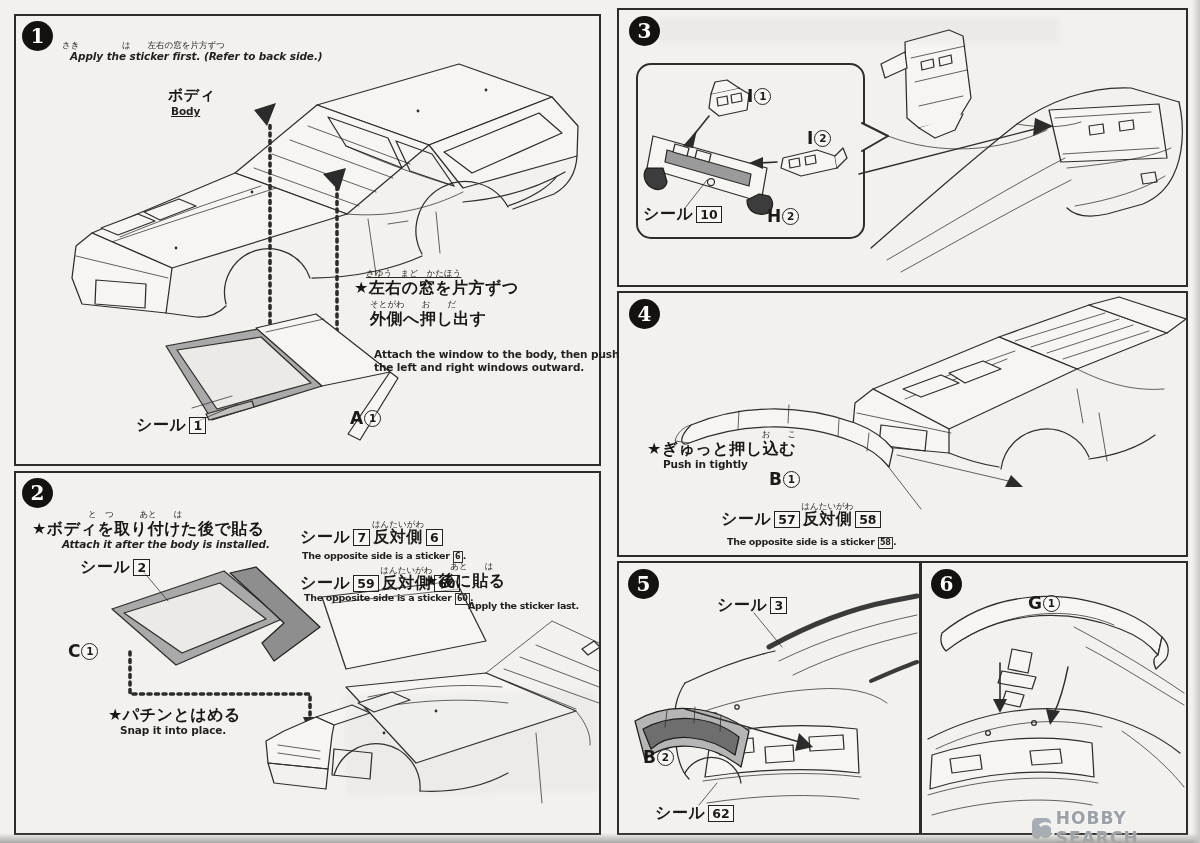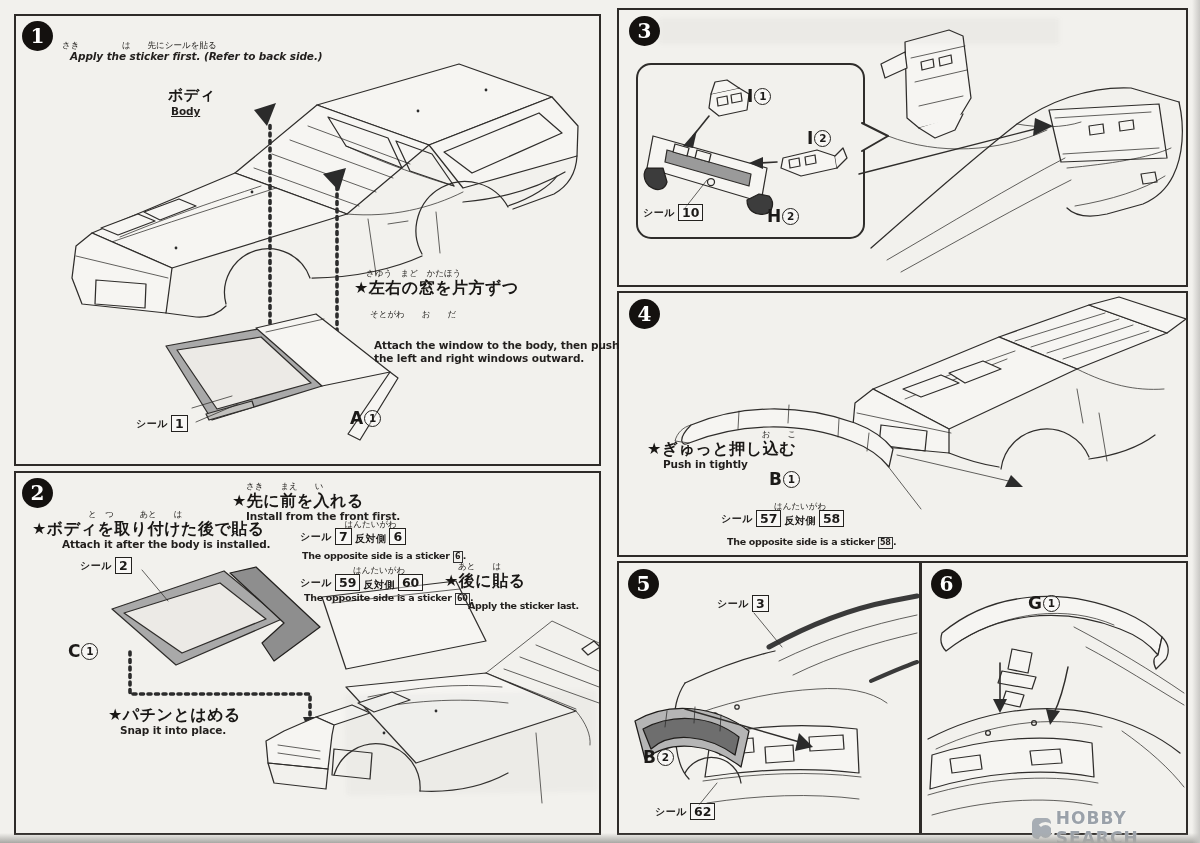--- a/index.html
+++ b/index.html
@@ -15,21 +15,21 @@
     position:absolute;width:31px;height:30px;border-radius:50%;
     background:#14110f;color:#fff;display:flex;align-items:center;justify-content:center;
     font-size:20px;font-weight:700;font-family:"DejaVu Serif","Liberation Serif",serif;z-index:5;
   }
   .abs{position:absolute;z-index:4;}
   .furi{font-size:8.5px;line-height:10px;color:#262421;white-space:nowrap;display:block;}
   .jp{font-weight:700;font-size:16px;line-height:19px;color:#191715;letter-spacing:0.5px;white-space:nowrap;display:block;}
   .en{font-size:10.5px;line-height:13px;font-weight:600;color:#221f1d;white-space:nowrap;letter-spacing:-0.1px;display:block;}
   .en-sm{font-size:9.5px;letter-spacing:-0.3px;}
   .sealrow{display:flex;align-items:center;gap:3px;white-space:nowrap;}
-  .seal-label{font-weight:700;font-size:10px;letter-spacing:0.5px;}
+  .seal-label{font-weight:700;font-size:16px;letter-spacing:0.5px;}
   .boxnum{display:inline-block;border:1.5px solid #24221f;padding:0 3px;min-width:9px;text-align:center;
     font-size:12.5px;font-weight:700;line-height:15px;background:rgba(255,255,255,0.45);}
   .boxnum-sm{display:inline-block;border:1px solid #333;padding:0 1.5px;font-size:8px;font-weight:600;line-height:10px;vertical-align:0;}
   .part{font-weight:700;font-size:17px;white-space:nowrap;display:flex;align-items:center;gap:1px;}
   .circ{display:inline-flex;align-items:center;justify-content:center;width:15px;height:15px;
     border:1.4px solid #24221f;border-radius:50%;font-size:10.5px;font-weight:700;background:rgba(255,255,255,0.4);}
   .jword{position:relative;display:inline-block;}
   .jword .furi{position:absolute;top:-8px;left:50%;transform:translateX(-50%);}
   .ghost{position:absolute;background:rgba(110,112,122,0.05);filter:blur(2px);z-index:1;}
   .wm{position:absolute;left:1032px;top:808px;display:flex;align-items:center;gap:5px;z-index:6;}
@@ -102,33 +102,34 @@
 
       <path class="fillw" d="M240,312 L300,298 L374,356 L306,370 Z"></path>
       <path class="thin" d="M250,316 L308,303"></path>
       <path class="fillw" d="M374,356 L382,362 L344,424 L332,418 Z"></path>
 
       <path class="thin" d="M180,406 L222,388"></path>
     </g>
   </svg>
 
   <div class="abs" style="left:34px;top:24px;">
-    <span class="furi" style="padding-left:12px;">さき　　　　　は　　先にシールを貼る</span>
+    <span class="furi" style="padding-left:12px;">さき　　　　　は　　左右の窓を片方ずつ</span>
     <span class="en" style="padding-left:20px;font-style:italic;">Apply the sticker first. (Refer to back side.)</span>
   </div>
 
   <div class="abs" style="left:152px;top:70px;">
     <span class="jp" style="font-size:15px;">ボディ</span>
     <span class="en" style="padding-left:3px;text-decoration:underline;">Body</span>
   </div>
 
   <div class="abs" style="left:338px;top:252px;">
-    <span class="furi" style="padding-left:12px;">さゆう　まど　かたほう</span>
+    <span class="furi" style="padding-left:12px;text-decoration:underline;">さゆう　まど　かたほう</span>
     <span class="jp">★左右の窓を片方ずつ</span>
-    <span class="furi" style="padding-left:16px;margin-top:12px;">そとがわ　　お　　だ</span>
+    <span class="furi" style="padding-left:16px;margin-top:2px;">そとがわ　　お　　だ</span>
+    <span class="jp" style="padding-left:16px;">外側へ押し出す</span>
     <span class="en" style="padding-left:20px;margin-top:20px;">Attach the window to the body, then push</span>
     <span class="en" style="padding-left:20px;">the left and right windows outward.</span>
   </div>
 
   <div class="abs sealrow" style="left:120px;top:399px;">
     <span class="seal-label">シール</span>
     <span class="boxnum">1</span>
   </div>
 
   <div class="abs part" style="left:334px;top:392px;">
@@ -172,33 +173,28 @@
       <path class="thin" d="M560,238 C570,250 575,262 574,272 M520,260 L526,330"></path>
       <path class="fillw" d="M566,176 L578,168 L584,174 L572,182 Z"></path>
       <circle class="head" cx="420" cy="238" r="1.4"></circle>
         <circle class="head" cx="368" cy="260" r="1.4"></circle>
     </g>
   </svg>
 
   <div class="abs" style="left:16px;top:36px;">
     <span class="furi" style="padding-left:56px;">と　つ　　　あと　　は</span>
     <span class="jp">★ボディを取り付けた後で貼る</span>
-    <span class="en" style="padding-left:30px;">Attach it after the body is installed.</span>
+    <span class="en" style="padding-left:30px;font-style:italic;">Attach it after the body is installed.</span>
   </div>
 
   <div class="abs sealrow" style="left:64px;top:84px;">
     <span class="seal-label">シール</span>
     <span class="boxnum">2</span>
   </div>
 
-  <div class="abs" style="left:216px;top:8px;">
-    <span class="furi" style="padding-left:14px;">さき　　まえ　　い</span>
-    <span class="jp">★先に前を入れる</span>
-    <span class="en" style="padding-left:14px;">Install from the front first.</span>
-  </div>
 
   <div class="abs sealrow" style="left:284px;top:54px;">
     <span class="seal-label">シール</span>
     <span class="boxnum">7</span>
     <span class="jword"><span class="furi">はんたいがわ</span><span class="seal-label">反対側</span></span>
     <span class="boxnum">6</span>
   </div>
   <div class="abs en en-sm" style="left:286px;top:76px;">
     <span>The opposite side is a sticker</span> <span class="boxnum-sm">6</span><span>.</span>
   </div>
@@ -206,21 +202,21 @@
   <div class="abs sealrow" style="left:284px;top:100px;">
     <span class="seal-label">シール</span>
     <span class="boxnum">59</span>
     <span class="jword"><span class="furi">はんたいがわ</span><span class="seal-label">反対側</span></span>
     <span class="boxnum">60</span>
   </div>
   <div class="abs en en-sm" style="left:288px;top:118px;">
     <span>The opposite side is a sticker</span> <span class="boxnum-sm">60</span><span>.</span>
   </div>
 
-  <div class="abs" style="left:428px;top:88px;">
+  <div class="abs" style="left:408px;top:88px;text-align:center;">
     <span class="furi" style="padding-left:14px;">あと　　は</span>
     <span class="jp">★後に貼る</span>
   </div>
   <div class="abs en en-sm" style="left:452px;top:126px;">Apply the sticker last.</div>
 
   <div class="abs part" style="left:52px;top:168px;">
     <span>C</span>
     <span class="circ">1</span>
   </div>
 

